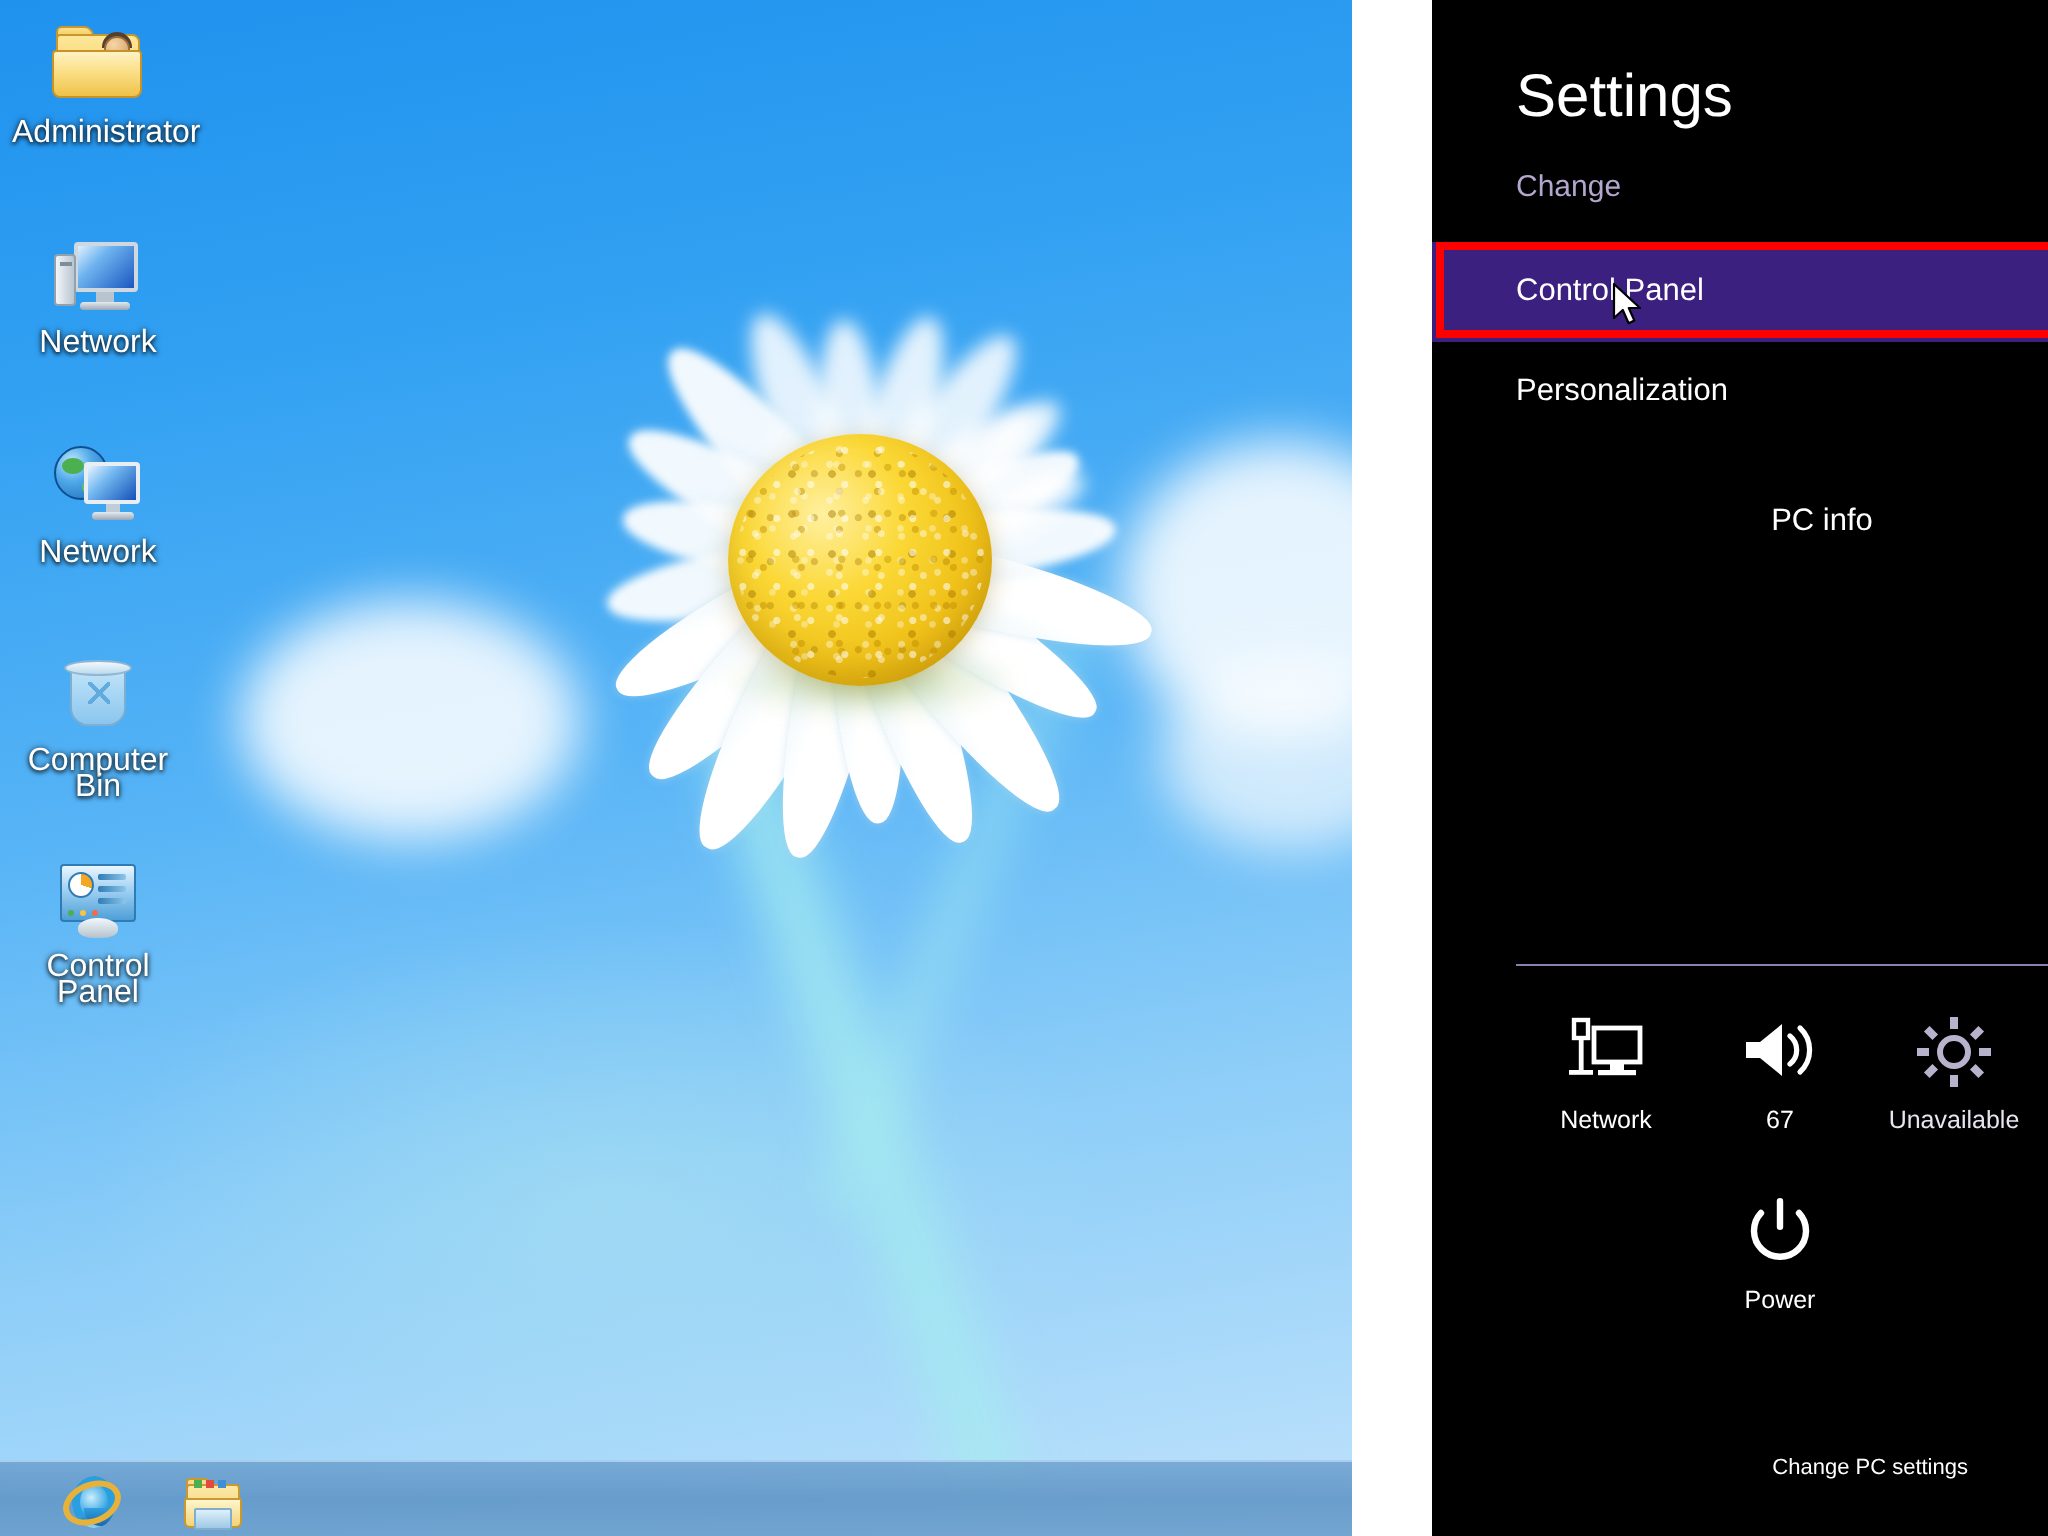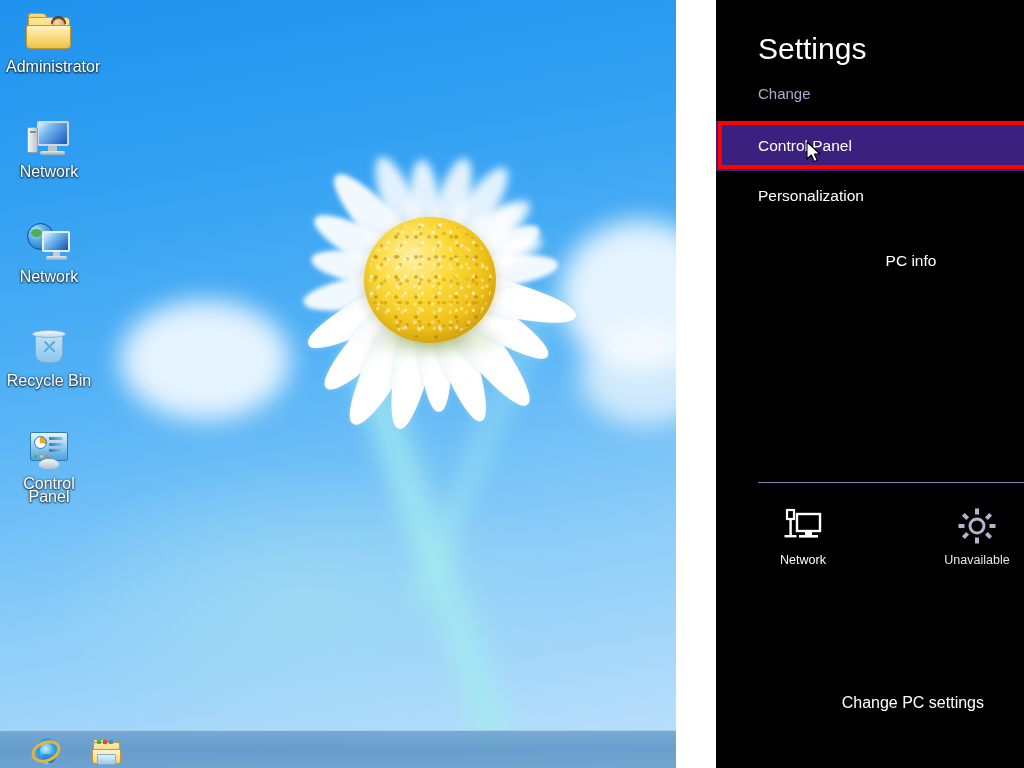--- a/index.html
+++ b/index.html
@@ -192,22 +192,22 @@
     border:4px solid #fe0000; box-sizing:border-box; pointer-events:none;
   }
 
   #sep { position:absolute; left:42px; top:482px; width:266px; height:1px; background:#8d7fb3; }
   .qa { position:absolute; width:100px; text-align:center; cursor:pointer; }
   .qa .ic { height:44px; display:flex; align-items:flex-end; justify-content:center; margin-bottom:7px; }
   .qa .cap { font-size:12.5px; color:#ffffff; }
   .qa.dim .cap { color:#e8e4f2; }
 
   #pcsettings {
-    position:absolute; right:40px; bottom:56px;
-    font-size:16px; color:#ffffff; cursor:pointer;
+    position:absolute; right:40px; bottom:28px;
+    font-size:11px; color:#ffffff; cursor:pointer;
   }
 
   
   #cursor { position:absolute; left:806px; top:141px; width:18px; height:24px; pointer-events:none; z-index:50; }
 </style>
 </head>
 <body>
 
 <div id="screen">
 
@@ -276,21 +276,21 @@
       </div>
       <span class="lbl">Network</span>
     </div>
 
     <div class="dicon" style="left:6px; top:322px;">
       <div class="glyph">
         <div class="bin-body"></div>
           <div class="bin-rec"></div>
           <div class="bin-lip"></div>
       </div>
-      <span class="lbl">Recycle Bin</span>
+      <span class="lbl">Computer Bin</span>
     </div>
 
     <div class="dicon" style="left:6px; top:425px;">
       <div class="glyph">
         <div class="cp-panel"></div>
         <div class="cp-pie"></div>
         <div class="cp-bar" style="top:12px;"></div>
         <div class="cp-bar" style="top:18px;"></div>
         <div class="cp-bar" style="top:24px;"></div>
         <div class="cp-dot" style="left:9px; background:#4caf50;"></div>
@@ -343,20 +343,30 @@
           <rect x="22" y="23" width="7" height="4" fill="#fff"></rect>
           <rect x="16" y="27" width="19" height="2.6" fill="#fff"></rect>
           <rect x="4" y="2" width="7" height="9" fill="none" stroke="#fff" stroke-width="2.2"></rect>
           <rect x="6.4" y="11" width="2.4" height="17" fill="#fff"></rect>
           <rect x="1.5" y="27" width="12" height="2.4" fill="#fff"></rect>
         </svg>
       </div>
       <div class="cap">Network</div>
     </div>
 
+    <div class="qa" style="left:124px; top:502px;">
+      <div class="ic">
+        <svg width="42" height="38" viewBox="0 0 42 38">
+          <path d="M4 13 h7 L22 4 v26 L11 21 H4 Z" fill="#fff"></path>
+          <path d="M26 10 a9 9 0 0 1 0 14" fill="none" stroke="#fff" stroke-width="2.6" stroke-linecap="round"></path>
+          <path d="M31 6 a15 15 0 0 1 0 22" fill="none" stroke="#fff" stroke-width="2.6" stroke-linecap="round"></path>
+        </svg>
+      </div>
+      <div class="cap">67</div>
+    </div>
 
     <div class="qa dim" style="left:211px; top:502px;">
       <div class="ic">
         <svg width="42" height="38" viewBox="0 0 42 38">
           <g fill="#b9b2cd" stroke="#b9b2cd">
             <circle cx="21" cy="18" r="7" fill="none" stroke-width="3"></circle>
             <rect x="19.5" y="1" width="3" height="5"></rect>
             <rect x="19.5" y="30" width="3" height="5"></rect>
             <rect x="3" y="16.5" width="5" height="3"></rect>
             <rect x="34" y="16.5" width="5" height="3"></rect>
@@ -364,20 +374,29 @@
             <rect x="31" y="6" width="3" height="5" transform="rotate(45 32.5 8.5)"></rect>
             <rect x="8" y="25" width="3" height="5" transform="rotate(45 9.5 27.5)"></rect>
             <rect x="31" y="25" width="3" height="5" transform="rotate(-45 32.5 27.5)"></rect>
           </g>
         </svg>
       </div>
       <div class="cap">Unavailable</div>
     </div>
 
 
+    <div class="qa" style="left:124px; top:592px;">
+      <div class="ic">
+        <svg width="40" height="38" viewBox="0 0 40 38">
+          <path d="M10.5 8.5 a13 13 0 1 0 19 0" fill="none" stroke="#fff" stroke-width="3.2" stroke-linecap="round"></path>
+          <rect x="18.4" y="1" width="3.2" height="16" rx="1.6" fill="#fff"></rect>
+        </svg>
+      </div>
+      <div class="cap">Power</div>
+    </div>
 
     <div id="pcsettings">Change PC settings</div>
   </div>
 
   <svg id="cursor" viewBox="0 0 18 24">
     <path d="M1 1 L1 18 L5.4 14 L8.3 20.6 L11.2 19.3 L8.4 13 L14 13 Z" fill="#ffffff" stroke="#000000" stroke-width="1.1" stroke-linejoin="round"></path>
   </svg>
 </div>
 
 </body></html>

